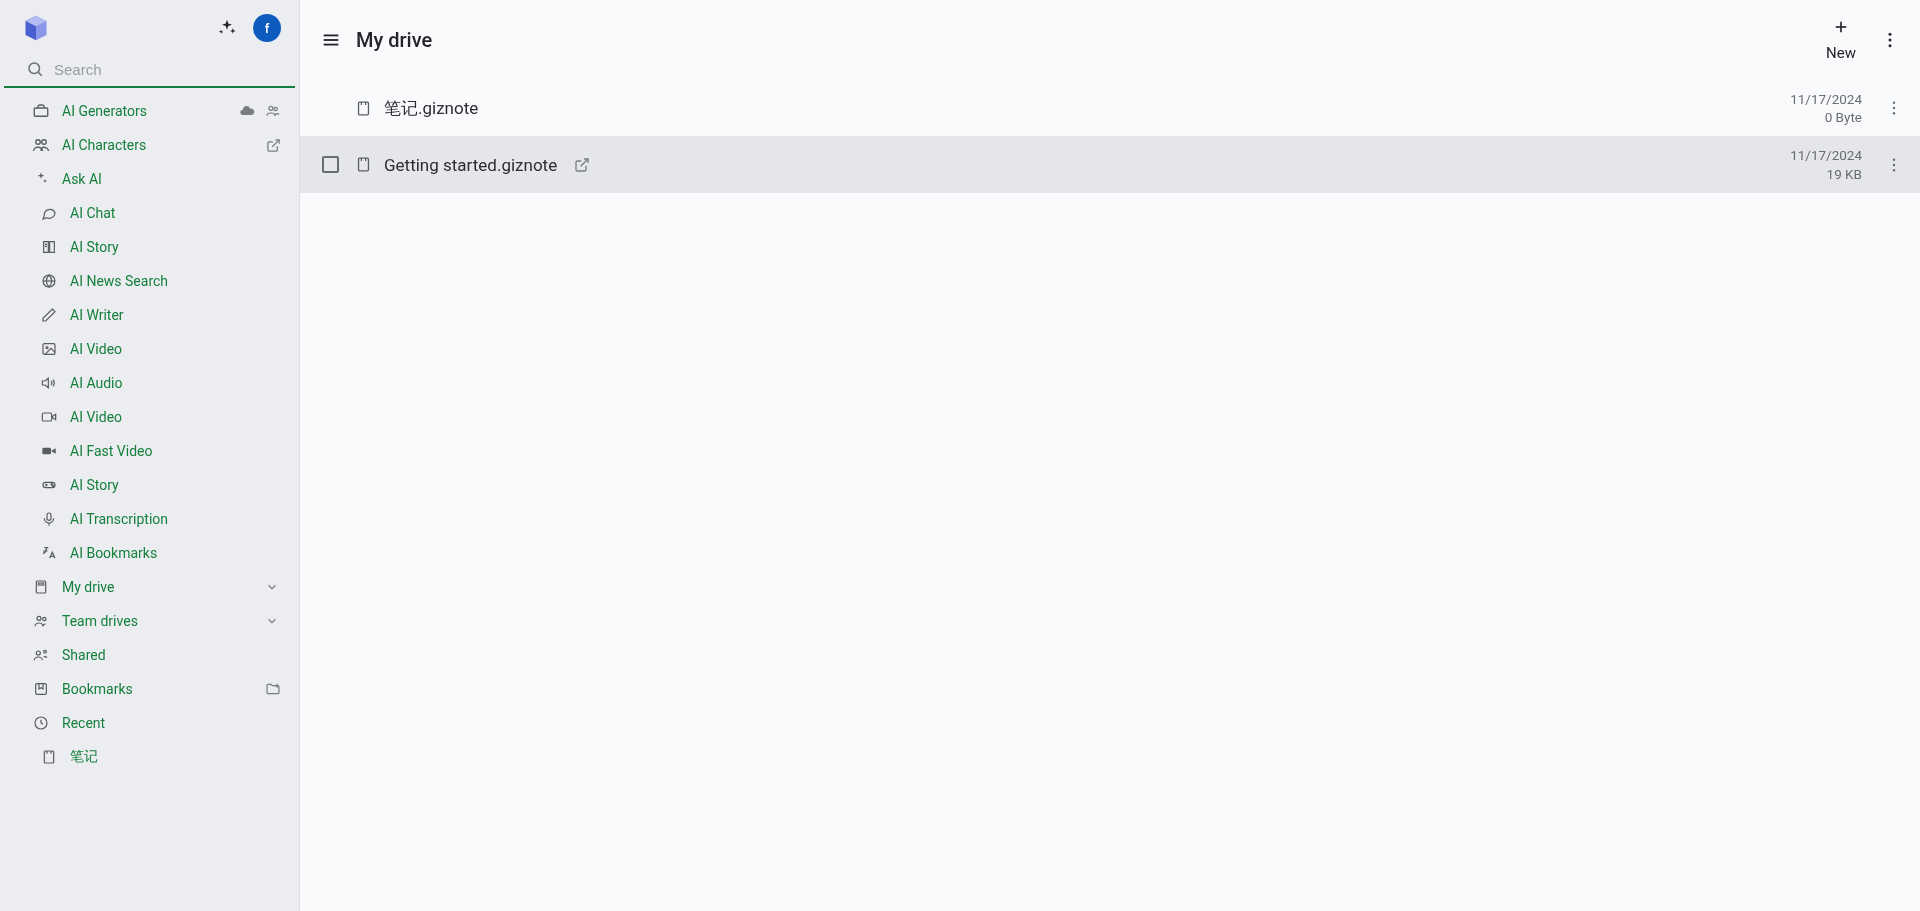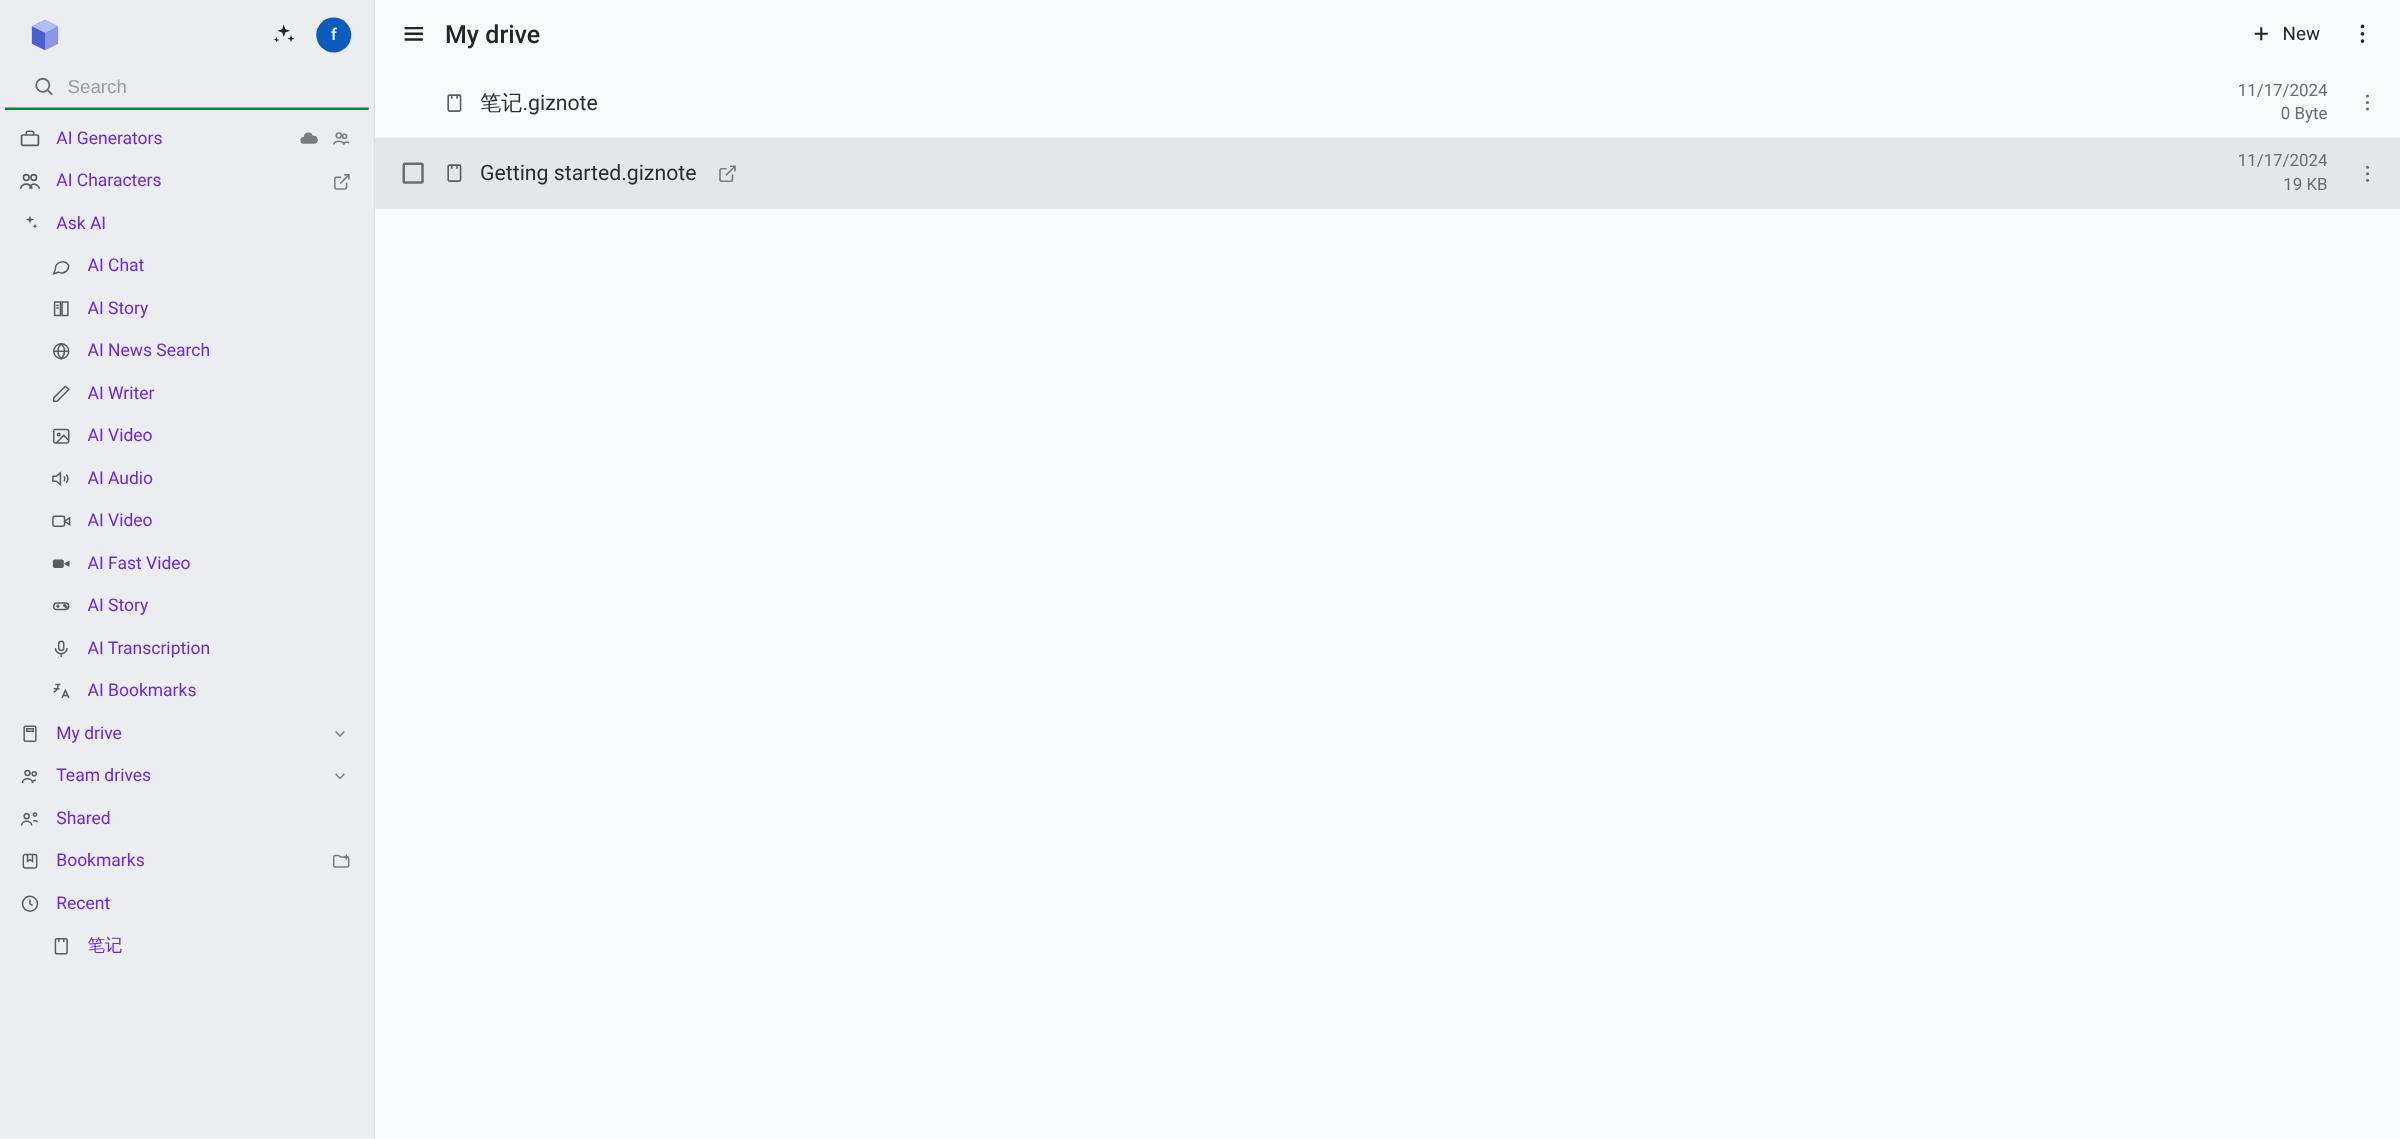--- a/index.html
+++ b/index.html
@@ -55,42 +55,42 @@
     color:#6a6c74;
   }
   .search-input {
     border:none; background:transparent; outline:none;
     font-size:15px; color:#6a6c74; width:100%;
   }
   .search-input::placeholder { color:#9a9ca4; }
   .nav-list { list-style:none; }
   .nav-item {
     display:flex; align-items:center; gap:12px;
-    padding: 8px 18px 8px 15px;
-    color:#6d28d9; font-size:14px; cursor:pointer;
+    padding: 8px 18px 8px 32px;
+    color:#15803d; font-size:14px; cursor:pointer;
     position: relative;
   }
   .nav-item.sub { padding-left: 40px; }
   .nav-icon { width:18px; height:18px; display:flex; align-items:center; justify-content:center; flex-shrink:0; color:#5a5c63;}
   .nav-label { flex:1; }
   .nav-trailing { display:flex; align-items:center; gap:10px; color:#7a7c84;}
   .nav-trailing .nav-icon-sm { width:16px; height:16px; display:flex; align-items:center; justify-content:center;}
   .expand-icon { width:18px;height:18px;display:flex;align-items:center;justify-content:center;color:#7a7c84;}
   
   .main {
     flex:1; display:flex; flex-direction:column; background:#f9fafc;
   }
   .topbar {
     display:flex; align-items:center; justify-content:space-between;
     padding: 14px 20px 14px 20px;
   }
   .topbar-left { display:flex; align-items:center; gap:14px; }
   .topbar-title { font-size:20px; font-weight:500; color:#242529;}
   .topbar-right { display:flex; align-items:center; gap:18px; }
-  .new-btn { display:flex; align-items:center; gap:8px; font-size:15px; color:#242529; cursor:pointer; padding:4px 6px;}
+  .new-btn { display:flex; align-items:center; gap:8px; font-size:15px; color:#242529; cursor:pointer; padding:4px 6px;flex-direction:column;}
   .file-list { display:flex; flex-direction:column; }
   .file-row {
     display:flex; align-items:center;
     padding: 10px 14px 10px 18px;
     gap: 12px;
   }
   .file-row.hovered { background:#e5e6ea; }
   .checkbox-slot { width:24px; display:flex; align-items:center; justify-content:center;}
   .checkbox {
     width:17px;height:17px;border:2px solid #6a6c74;border-radius:2px;

